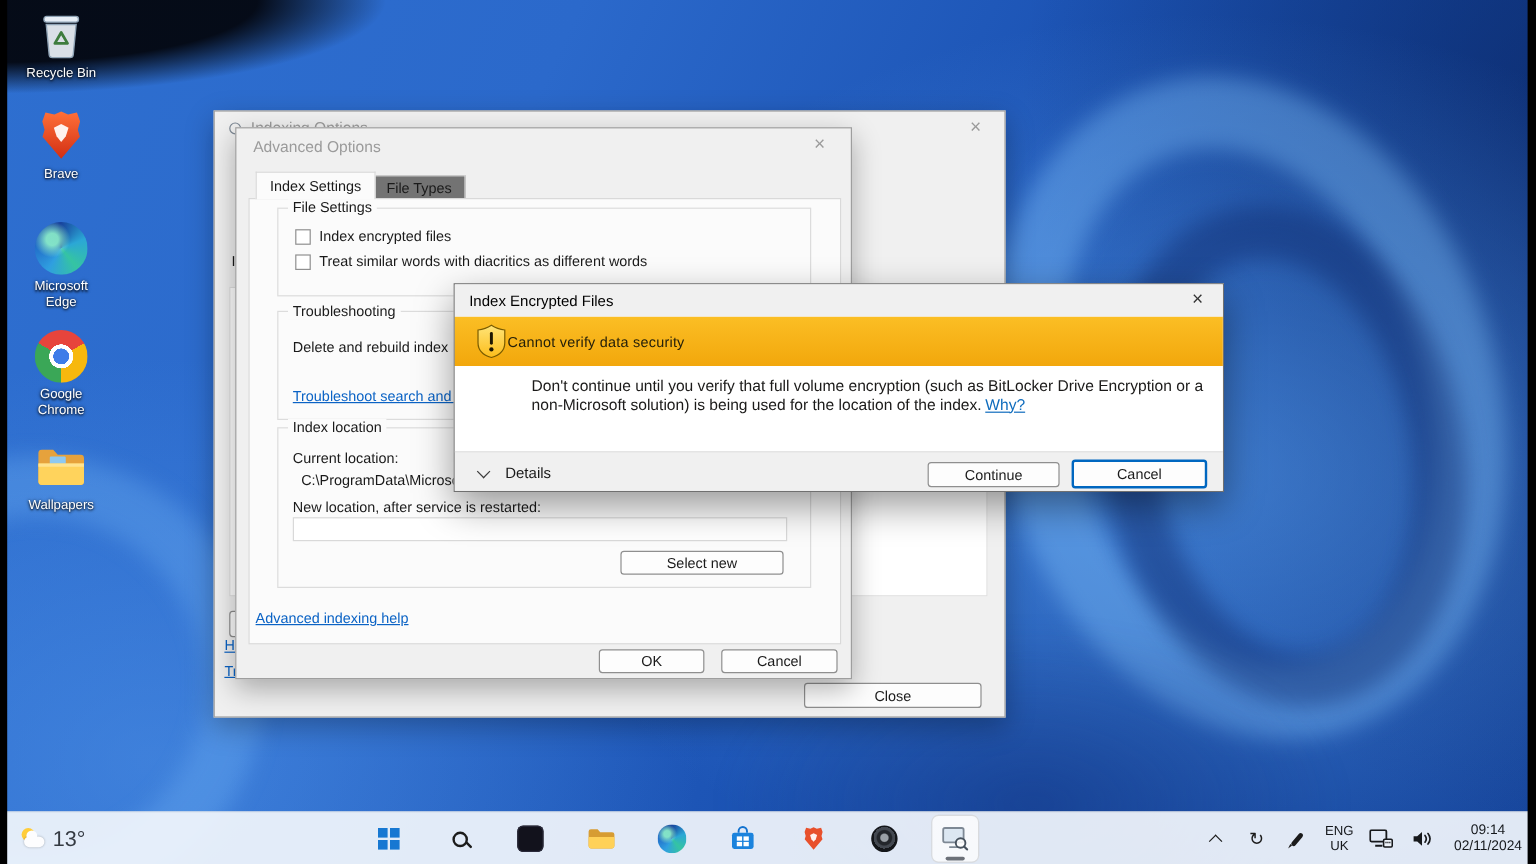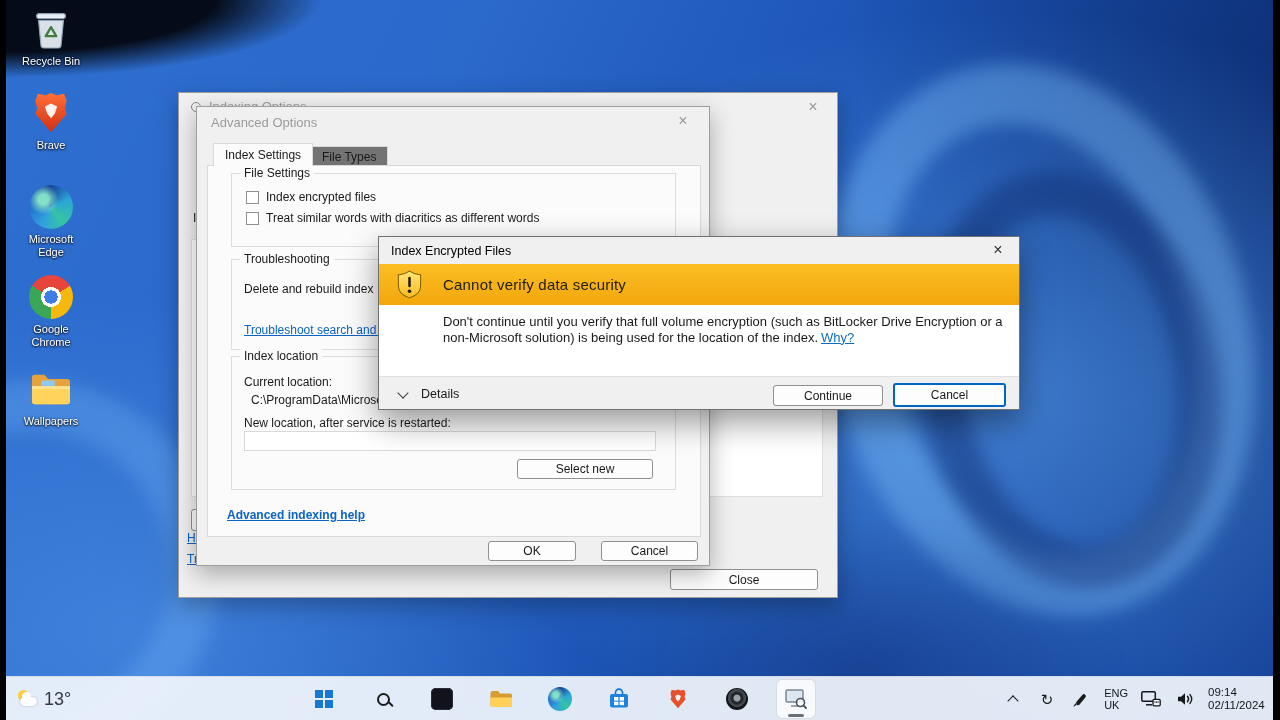--- a/index.html
+++ b/index.html
@@ -59,21 +59,21 @@
   .tab.active{top:36px;height:23px;background:#fbfbfb;z-index:2}
   .tab.inactive{top:39px;height:20px;background:#737373}
   .tabpanel{position:absolute;left:10px;top:58px;width:494px;height:372px;background:#fbfbfb;border:1px solid #d9d9d9}
 
   
   #dlg-warning{position:absolute;left:378px;top:236px;width:642px;height:174px;background:#fff;border:1px solid #707070;
     z-index:4;box-shadow:0 12px 30px rgba(0,0,0,.40);font-size:12px;color:#1a1a1a}
   #dlg-warning .w-titlebar{position:absolute;left:0;top:0;right:0;height:27px;background:#f0f0f0;display:flex;align-items:center;padding:0 12px;font-size:12.5px;color:#000}
   #dlg-warning .w-close{position:absolute;right:8px;top:3px;width:26px;height:20px;display:flex;align-items:center;justify-content:center;font-size:16px;color:#333}
   .w-banner{position:absolute;left:0;top:27px;right:0;height:41px;background:linear-gradient(180deg,#fbbe24,#f2a70c);display:flex;align-items:center}
-  .w-banner-text{margin-left:20px;font-size:15px;color:#25200a;letter-spacing:.2px}
+  .w-banner-text{font-size:12px;color:#25200a;letter-spacing:.2px}
   .w-shield{margin-left:17px;flex:0 0 auto;display:flex}
   .w-body{position:absolute;left:0;top:68px;right:0;height:71px;background:#fff}
   .w-body p{position:absolute;left:64px;top:9px;width:560px;font-size:13px;line-height:15.5px;color:#1b1a19}
   .why{color:#0f6cbd;text-decoration:underline;margin-left:3px}
   .w-footer{position:absolute;left:0;top:139px;right:0;bottom:0;background:#f0f0f0;border-top:1px solid #e0e0e0}
   .chev-down{position:absolute;left:20px;top:12px;width:8px;height:8px;border-right:1.6px solid #3c3c3c;border-bottom:1.6px solid #3c3c3c;transform:rotate(45deg)}
   .details-lbl{position:absolute;left:42px;top:10px;font-size:12.5px}
   .btn-default{border:2px solid #0067c0 !important}
 
   
@@ -96,22 +96,22 @@
   .dark-sq{width:22px;height:22px;background:#12121c;border-radius:5px;box-shadow:inset 0 0 0 1px #2a2a3a}
   .round-dark{width:22px;height:22px;border-radius:50%;background:
     radial-gradient(circle at 50% 46%, #9aa0a6 0 3px, #23262b 4px 6px, #434850 7px 9px, #14161a 9px)}
   
   #tb-tray{position:absolute;right:8px;top:0;height:44px;display:flex;align-items:center;gap:12px}
   .tray-item{display:flex;align-items:center;justify-content:center;min-width:22px;height:36px;border-radius:4px}
   .chev-up{width:8px;height:8px;border-left:1.7px solid #1b1b1b;border-top:1.7px solid #1b1b1b;transform:rotate(45deg);margin-top:3px}
   .sync-glyph{font-size:15px;color:#1b1b1b;line-height:15px}
   .pen{width:3.5px;height:13px;background:#1b1b1b;border-radius:2px;transform:rotate(40deg);position:relative}
   .pen::after{content:"";position:absolute;bottom:-4px;left:0;border-left:1.75px solid transparent;border-right:1.75px solid transparent;border-top:4px solid #1b1b1b}
-  .lang{font-size:11px;line-height:12px;color:#15181c;text-align:left}
-  #clock{font-size:11.5px;line-height:13px;color:#15181c;text-align:left;min-width:64px}
+  .lang{font-size:11px;line-height:12px;color:#15181c;text-align:center}
+  #clock{font-size:11.5px;line-height:13px;color:#15181c;text-align:center;min-width:64px}
 
   
   .pillar{position:absolute;top:0;height:720px;background:#000;z-index:60}
   #bar-left{left:0;width:6px}
   #bar-right{right:0;width:7px}
 </style>
 </head>
 <body>
 
 <div id="stage">
@@ -219,22 +219,22 @@
 
     <div class="grp" style="left:34px;top:249px;width:445px;height:134px">
       <span class="grp-label">Index location</span>
     </div>
     <div class="statictext" style="left:47px;top:268px">Current location:</div>
     <div class="statictext" style="left:54px;top:286px">C:\ProgramData\Microsoft</div>
     <div class="statictext" style="left:47px;top:309px">New location, after service is restarted:</div>
     <input class="txtinput" style="position: absolute; left: 47px; top: 324px; width: 412px; height: 20px; background: rgb(255, 255, 255); border: 1px solid rgb(217, 217, 217); font: 12px &quot;Liberation Sans&quot;, sans-serif; padding: 0px 4px;">
     <div class="wbtn" style="left:320px;top:352px;width:136px;height:20px">Select new</div>
 
-    <a class="lnk" style="left:30px;top:401px;font-weight:bold">Advanced indexing help</a>
-    <div class="wbtn" style="left:291px;top:434px;width:88px;height:20px">OK</div>
+    <a class="lnk" style="left:16px;top:401px;font-weight:normal">Advanced indexing help</a>
+    <div class="wbtn" style="left:302px;top:434px;width:88px;height:20px">OK</div>
     <div class="wbtn" style="left:404px;top:434px;width:97px;height:20px">Cancel</div>
   </div>
 
   <div id="dlg-warning">
     <div class="w-titlebar">
       <span>Index Encrypted Files</span>
     </div>
     <div class="w-close">×</div>
 
     <div class="w-banner">

